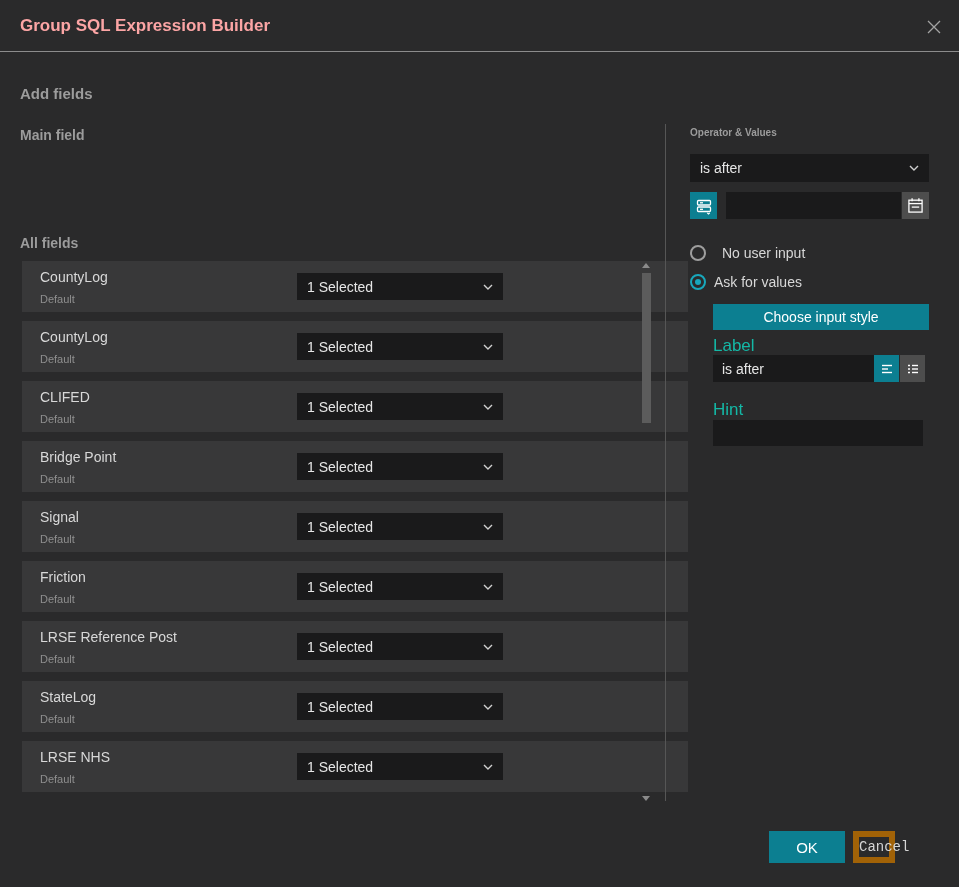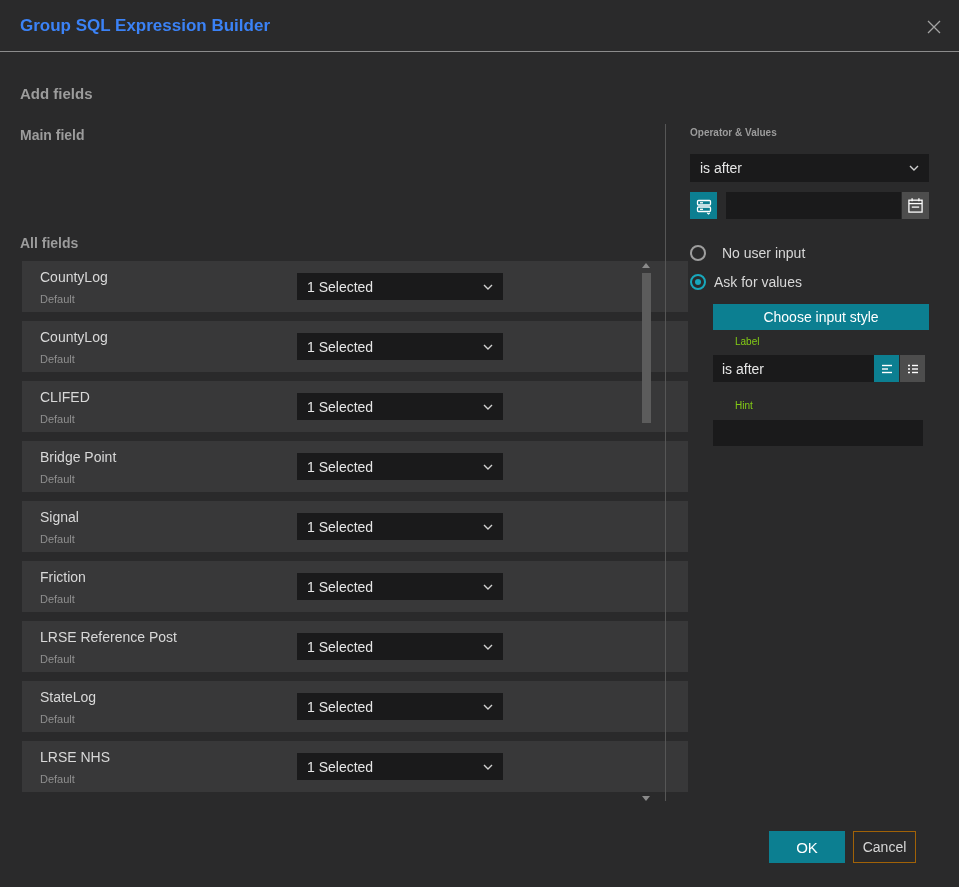--- a/index.html
+++ b/index.html
@@ -15,21 +15,21 @@
   body{
     background:var(--dialog-bg);
     font-family:"Liberation Sans", sans-serif;
     color:#d8d8d8;
     overflow:hidden;
   }
   .dialog{position:relative;width:959px;height:887px;background:var(--dialog-bg);}
 
   
   .header{position:absolute;left:0;top:0;width:959px;height:52px;border-bottom:1px solid #8c8c8c;}
-  .title{position:absolute;left:20px;top:0;height:52px;line-height:52px;font-size:17px;font-weight:bold;color:#3b82f6;}
+  .title{position:absolute;left:20px;top:0;height:52px;line-height:52px;font-size:17px;font-weight:bold;color:#fca5a5;}
   .close-btn{position:absolute;right:14px;top:16px;width:22px;height:22px;background:none;border:none;cursor:pointer;display:flex;align-items:center;justify-content:center;}
 
   
   .sec-heading{position:absolute;font-weight:bold;color:#9c9c9c;text-align:center;}
   .h-add{left:20px;top:85px;font-size:15px;}
   .h-main{left:20px;top:127px;font-size:14px;}
   .h-all{left:20px;top:235px;font-size:14px;}
   .h-op{left:690px;top:127px;font-size:10px;}
 
   
@@ -76,31 +76,31 @@
   .radio-row{position:absolute;left:690px;display:flex;align-items:center;cursor:pointer;}
   .radio-row .circle{width:16px;height:16px;border-radius:50%;border:2px solid #9e9e9e;background:transparent;flex:none;}
   .radio-row .rlabel{margin-left:8px;font-size:14px;color:#d8d8d8;}
   .radio-row.selected .circle{border-color:var(--radio-teal);position:relative;}
   .radio-row.selected .circle::after{content:"";position:absolute;left:3px;top:3px;width:6px;height:6px;border-radius:50%;background:var(--radio-teal);}
   .radio-1{top:245px;gap:8px;}
   .radio-2{top:274px;}
 
   
   .choose-btn{position:absolute;left:713px;top:304px;width:216px;height:26px;background:var(--accent-teal);border:none;color:#fff;font-size:14px;cursor:pointer;font-family:"Liberation Sans",sans-serif;}
-  .caption{position:absolute;left:735px;font-size:10px;color:#84cc16;}
+  .caption{position:absolute;left:713px;font-size:17px;color:#14b8a6;}
   .cap-label{top:336px;}
   .cap-hint{top:400px;}
   .label-input{position:absolute;left:713px;top:355px;width:161px;height:27px;background:var(--input-bg);border:none;color:#e6e6e6;font-size:14px;padding:0 9px;font-family:"Liberation Sans",sans-serif;}
   .style-btn-1{left:874px;top:355px;width:25px;}
   .style-btn-2{left:900px;top:355px;width:25px;}
   .hint-input{position:absolute;left:713px;top:420px;width:210px;height:26px;background:var(--input-bg);border:none;color:#e6e6e6;font-size:14px;padding:0 9px;font-family:"Liberation Sans",sans-serif;}
 
   
   .ok-btn{position:absolute;left:769px;top:831px;width:76px;height:32px;background:var(--accent-teal);border:none;color:#fff;font-size:15px;cursor:pointer;font-family:"Liberation Sans",sans-serif;}
-  .cancel-btn{position:absolute;left:853px;top:831px;width:63px;height:32px;background:transparent;border:1px solid #a16207;color:#d6d6d6;font-size:14px;cursor:pointer;font-family:Liberation Sans, sans-serif;}
+  .cancel-btn{position:absolute;left:853px;top:831px;width:42px;height:32px;background:transparent;border:6px solid #a16207;color:#d6d6d6;font-size:14px;cursor:pointer;font-family:Liberation Mono, monospace;}
 </style>
 </head>
 <body>
 
 <div class="dialog">
 
   <div class="header">
     <div class="title">Group SQL Expression Builder</div>
     <button class="close-btn" aria-label="close">
       <svg width="16" height="16" viewBox="0 0 16 16">

